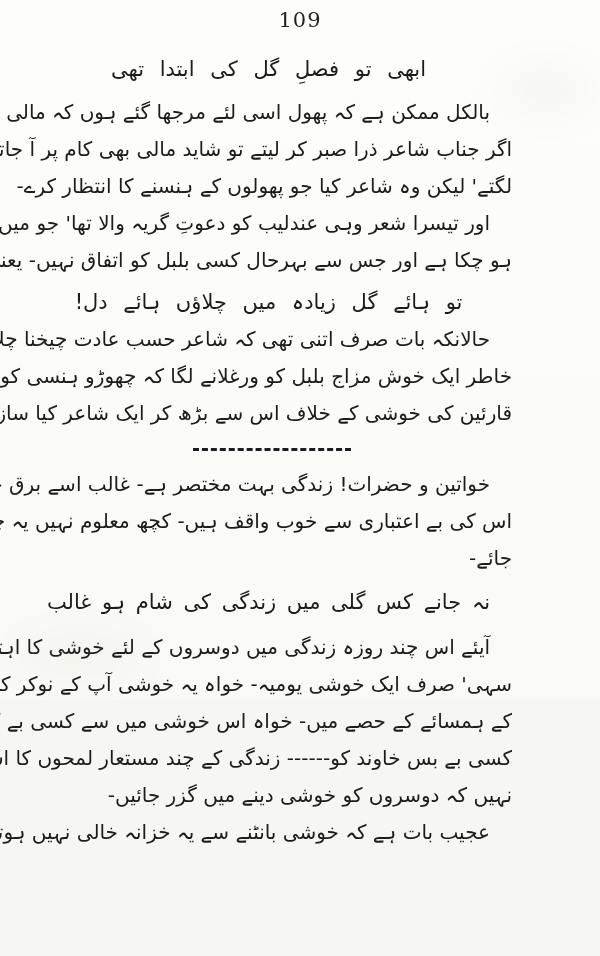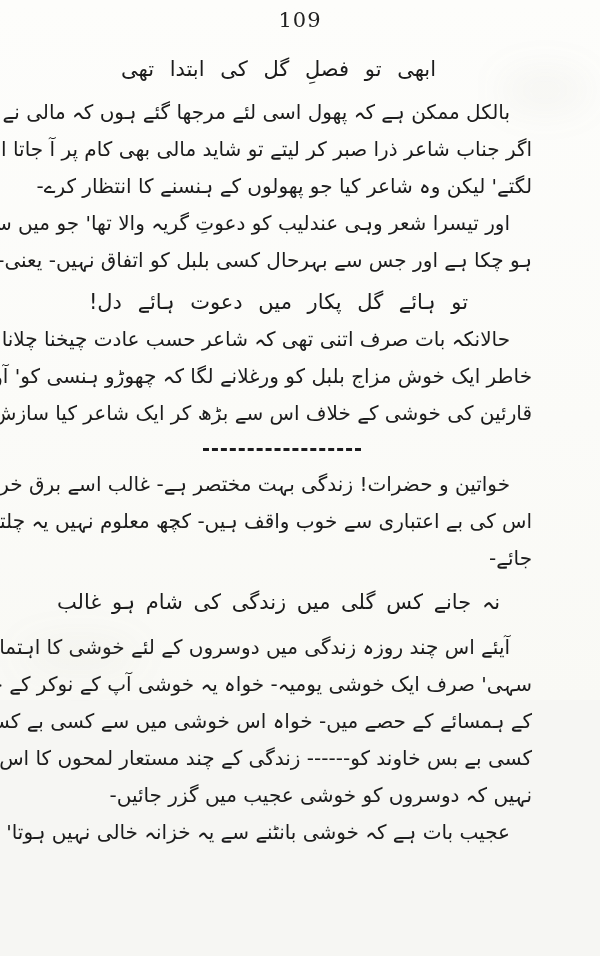--- a/index.html
+++ b/index.html
@@ -26,21 +26,21 @@
     text-align: center;
     font-family: "DejaVu Serif", serif;
     font-size: 21px;
     letter-spacing: 1px;
     color: #222;
     height: 28px;
     line-height: 28px;
   }
   .text-block {
     direction: rtl;
-    margin: 0 68px 0 25px; 
+    margin: 0 88px 0 25px; 
   }
   .verse {
     text-align: center;
     font-size: 21px;
     line-height: 38px;
     word-spacing: 9px;
     font-weight: 500;
   }
   .verse-1 { margin-top: 16px; }
   .verse-2 { margin-top: 4px; }
@@ -96,21 +96,21 @@
       <div class="line">اگر جناب شاعر ذرا صبر کر لیتے تو شاید مالی بھی کام پر آ جاتا اور پھول بھی کھلکھلانے</div>
       <div class="line">لگتے' لیکن وہ شاعر کیا جو پھولوں کے ہنسنے کا انتظار کرے-</div>
     </div>
 
     <div class="prose para-2">
       <div class="line indent">اور تیسرا شعر وہی عندلیب کو دعوتِ گریہ والا تھا' جو میں سمجھا تھا اب قصّۂ پارینہ</div>
       <div class="line">ہو چکا ہے اور جس سے بہرحال کسی بلبل کو اتفاق نہیں- یعنی------</div>
     </div>
 
     <div class="verse verse-2">
-      <div class="line">تو ہائے گل پکار میں دعوت ہائے دل!</div>
+      <div class="line">تو ہائے گل زیادہ میں چلاؤں ہائے دل!</div>
     </div>
 
     <div class="prose para-3">
       <div class="line indent">حالانکہ بات صرف اتنی تھی کہ شاعر حسب عادت چیخنا چلانا چاہتا تھا- سنگت کی</div>
       <div class="line">خاطر ایک خوش مزاج بلبل کو ورغلانے لگا کہ چھوڑو ہنسی کو' آؤ مل کر روئیں------</div>
       <div class="line">قارئین کی خوشی کے خلاف اس سے بڑھ کر ایک شاعر کیا سازش کر سکتا ہے؟</div>
     </div>
 
     <div class="divider-wrap">
       <div class="divider"></div>
@@ -124,21 +124,21 @@
 
     <div class="verse verse-3">
       <div class="line">نہ جانے کس گلی میں زندگی کی شام ہو غالب</div>
     </div>
 
     <div class="prose para-5">
       <div class="line indent">آیئے اس چند روزہ زندگی میں دوسروں کے لئے خوشی کا اہتمام کریں- زیادہ نہ</div>
       <div class="line">سہی' صرف ایک خوشی یومیہ- خواہ یہ خوشی آپ کے نوکر کے حصّے میں آئے یا آپ</div>
       <div class="line">کے ہمسائے کے حصے میں- خواہ اس خوشی میں سے کسی بے کس بیوی کو حصہ ملے یا</div>
       <div class="line">کسی بے بس خاوند کو------ زندگی کے چند مستعار لمحوں کا اس سے بہتر کوئی مصرف</div>
-      <div class="line">نہیں کہ دوسروں کو خوشی عجیب میں گزر جائیں-</div>
+      <div class="line">نہیں کہ دوسروں کو خوشی دینے میں گزر جائیں-</div>
     </div>
 
     <div class="prose para-6">
       <div class="line indent">عجیب بات ہے کہ خوشی بانٹنے سے یہ خزانہ خالی نہیں ہوتا' اور بھرتا ہے- یہ</div>
     </div>
 
   </div>
 
   <div class="scan-shade shade-tr"></div>
   <div class="scan-shade shade-bl"></div>

